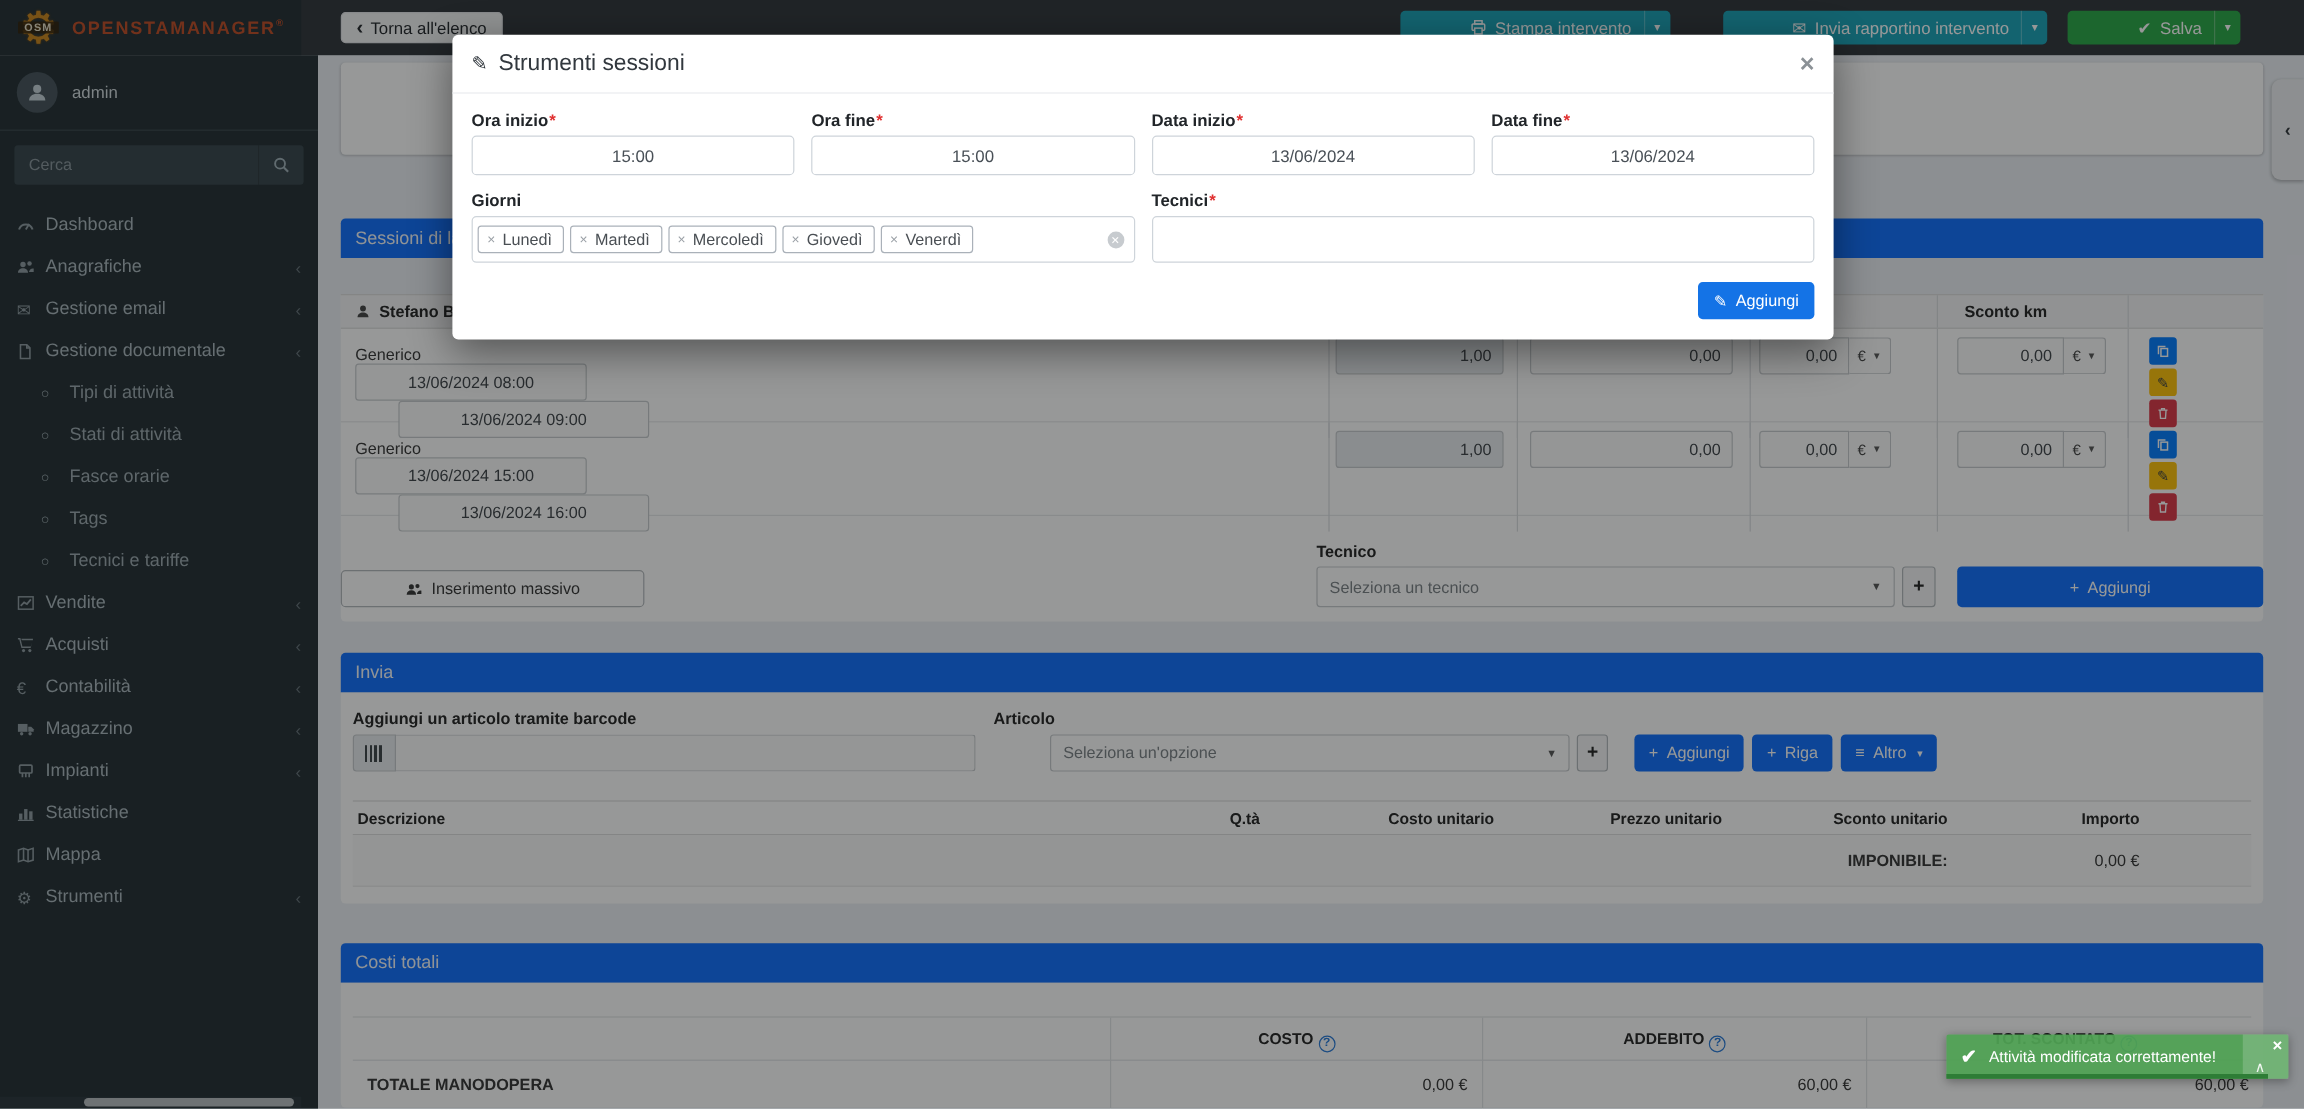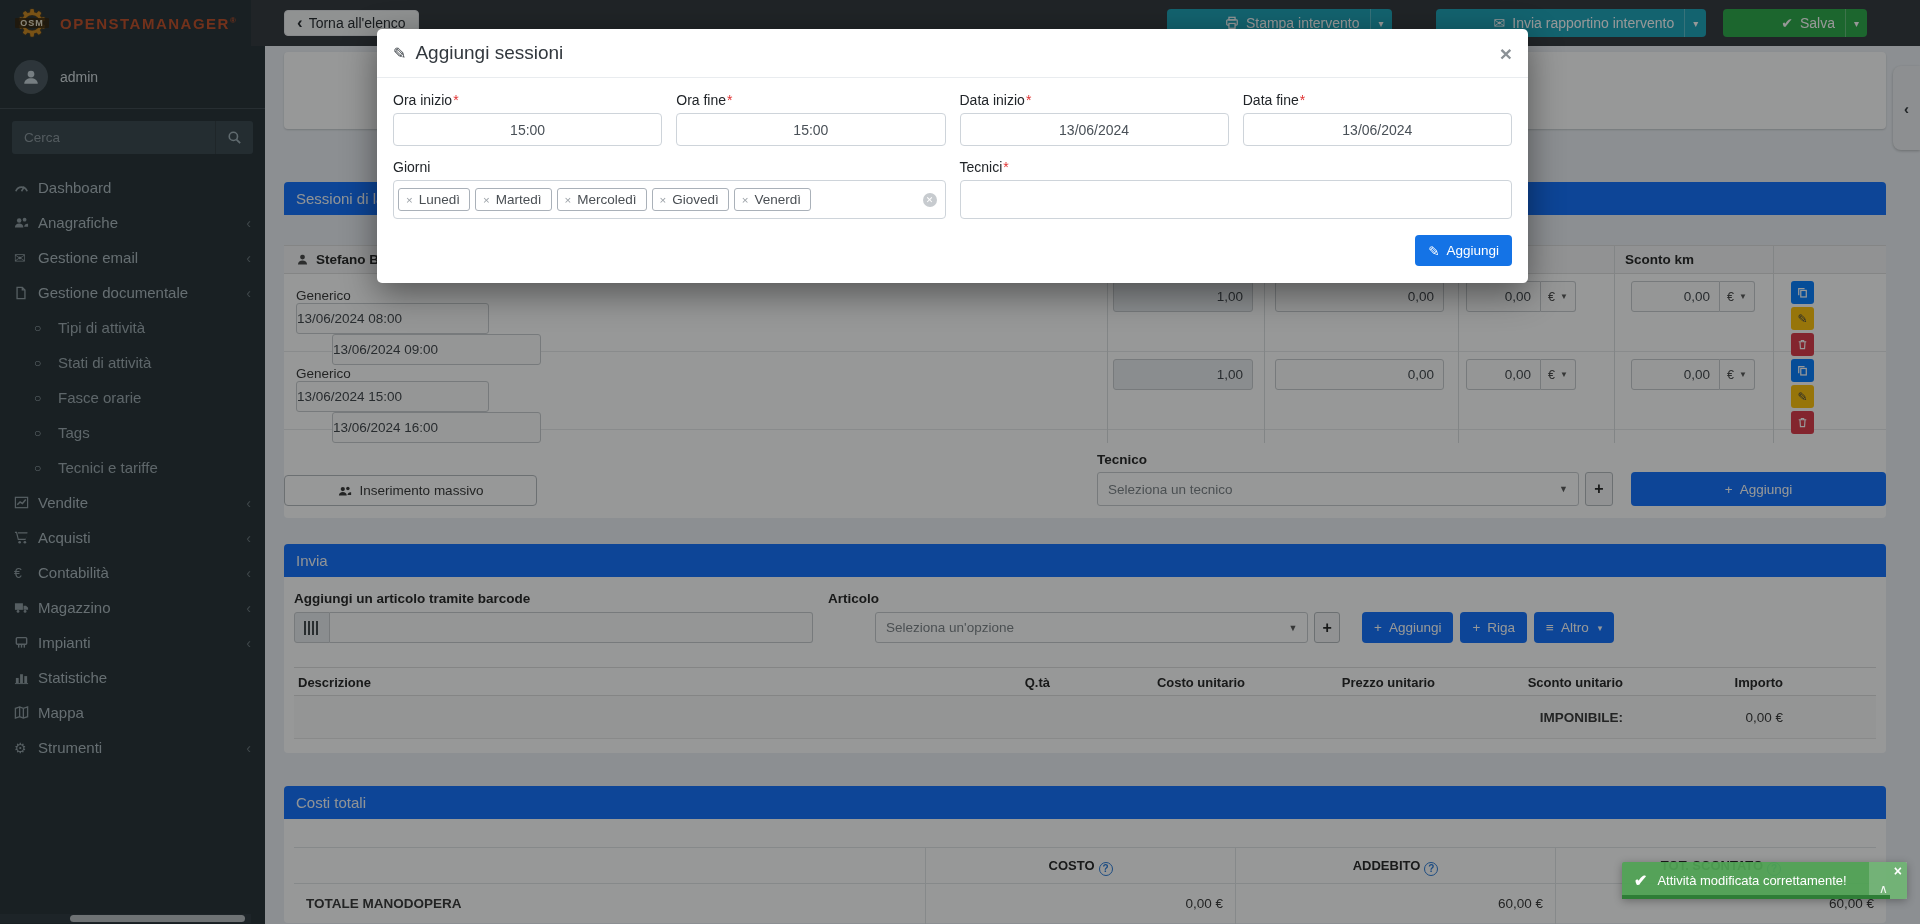--- a/index.html
+++ b/index.html
@@ -52,28 +52,28 @@
   #card-top { height:77px; margin-bottom:53px; }
   .panel-header { background:#0d6efd; color:#f2f6fc; height:33px; display:flex; align-items:center; padding:0 12px; border-radius:4px 4px 0 0; font-size:15px; white-space:nowrap; overflow:hidden; }
   .panel-body { background:#fff; border-radius:0 0 4px 4px; }
   .panel { margin-bottom:26px; }
 
   
   .sgrid { display:grid; grid-template-columns:823px 157px 194px 156px 159px 113px; align-items:stretch; }
   .sgrid > div { border-left:1px solid #dadde0; }
   .sgrid > div:first-child { border-left:0; }
   .shead { margin-top:30px; background:#f4f5f6; border-top:1px solid #ddd; border-bottom:1px solid #ddd; height:29px; font-weight:bold; font-size:13.5px; color:#222; }
-  .shead .cell { display:flex; align-items:center; padding-left:10px; }
+  .shead .cell { display:flex; align-items:center; padding-left:22px; }
   .shead .cell.first { padding-left:12px; gap:7px; }
   .srow { height:78px; border-bottom:1px solid #e6e8ea; }
   .srow .cell { padding-top:7px; display:flex; align-items:flex-start;flex-direction:column; }
   .c-desc { padding-left:12px; }
   .c-desc .dlab { width:301px; font-size:13.5px; color:#333; padding-top:7px; }
   .inp { height:31px; border:1px solid #c7cbce; border-radius:3px; background:#fcfcfc; font-size:13.5px; color:#3d4247; outline:none; font-family:inherit; }
-  .inp.center { text-align:left; }
+  .inp.center { text-align:center; }
   .inp.right { text-align:right; padding-right:9px; }
   .d1 { width:193px; }
   .d2 { width:209px; margin-left:36px; }
   .i-ore { width:140px; margin-left:5px; background:#e9ecef; }
   .i-km  { width:169px; margin-left:10px; }
   .grp { display:flex; margin-left:7px; }
   .grp .inp { border-radius:3px 0 0 3px; }
   .i-costo { width:75px; }
   .i-sckm { width:89px; margin-left:9px; }
   .cursel { height:31px; border:1px solid #c7cbce; border-left:0; border-radius:0 3px 3px 0; background:#fbfbfb; display:flex; align-items:center; gap:5px; padding:0 7px; font-size:12.5px; color:#444; cursor:pointer; }
@@ -139,21 +139,21 @@
   
   .backdrop { position:absolute; inset:0; background:rgba(15,16,17,.43); z-index:50; }
   .modal { position:absolute; left:377px; top:29px; width:1151px; background:#fff; border-radius:5px; z-index:60; box-shadow:0 10px 35px rgba(0,0,0,.45); }
   .m-head { display:flex; align-items:center; padding:13px 16px; border-bottom:1px solid #e9ecef; }
   .m-title { font-size:19px; color:#32383e; display:flex; align-items:center; gap:9px; }
   .m-title .pi { font-size:16px; }
   .m-close { margin-left:auto; background:none; border:0; font-size:21px; font-weight:bold; color:#8b9196; cursor:pointer; line-height:1; }
   .m-body { padding:14px 16px 17px; }
   .frow4 { display:grid; grid-template-columns:repeat(4,1fr); gap:14px; }
   .frow2 { display:grid; grid-template-columns:1fr 1fr; gap:14px; margin-top:13px; }
-  .mlab { font-weight:normal; font-size:14px; color:#212529; margin-bottom:5px; }
+  .mlab { font-weight:bold; font-size:14px; color:#212529; margin-bottom:5px; }
   .req { color:#e03131; margin-left:1px; }
   .minp { width:100%; height:33px; border:1px solid #ced4da; border-radius:4px; text-align:center; font-size:14px; color:#495057; outline:none; font-family:inherit; }
   .tagbox { height:39px; border:1px solid #ced4da; border-radius:4px; position:relative; display:flex; align-items:center; gap:5px; padding:0 30px 0 4px; }
   .tag { border:1px solid #aab1b9; border-radius:3px; background:#fff; display:flex; align-items:center; gap:6px; padding:3px 9px 3px 7px; font-size:13.5px; color:#4a4f54; }
   .tag .tx { color:#9aa0a6; font-size:11.5px; cursor:pointer; }
   .tagclear { position:absolute; right:8px; top:12px; width:14px; height:14px; border-radius:50%; background:#c7cbcf; color:#fff; font-size:9px; line-height:14px; text-align:center; cursor:pointer; }
   .tecinp { height:39px; text-align:left; padding:0 10px; }
   .m-foot { margin-top:16px; text-align:right; }
   .m-add { height:31px; padding:0 13px; background:#1473e6; }
 
@@ -613,21 +613,21 @@
 <div class="edge-tab">
     <span>‹</span>
   </div>
 
 <div class="backdrop"></div>
 
 <div class="modal">
   <div class="m-head">
     <div class="m-title">
       <span class="pi">✎</span>
-      <span>Aggiungi sessioni</span>
+      <span>Strumenti sessioni</span>
     </div>
     <button class="m-close">×</button>
   </div>
   <div class="m-body">
     <div class="frow4">
       <div>
         <div class="mlab"><span>Ora inizio</span><span class="req">*</span></div>
         <input class="minp" value="15:00" style="">
       </div>
       <div>

